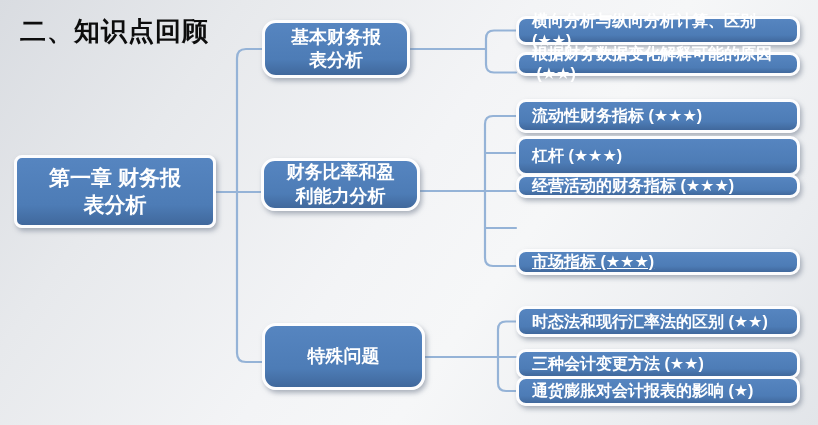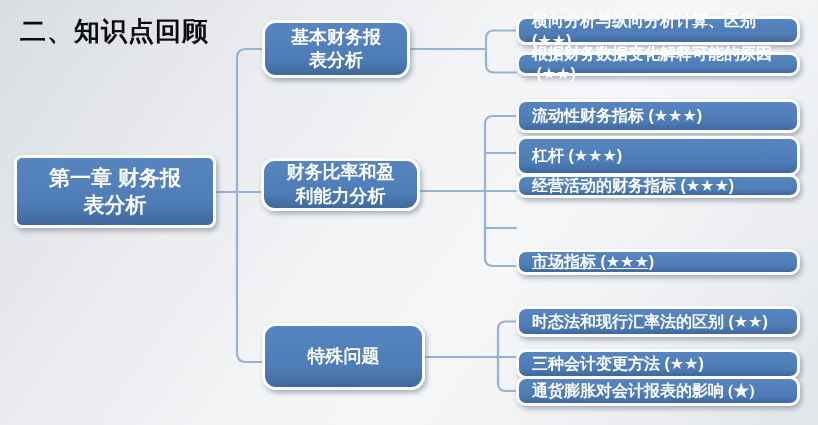--- a/index.html
+++ b/index.html
@@ -73,21 +73,21 @@
   }
   .leaf-1  { top: 16px;  height: 29px; }
   .leaf-2  { top: 52px;  height: 24px; }
   .leaf-3  { top: 99px;  height: 34px; }
   .leaf-4  { top: 136px; height: 40px; }
   .leaf-5  { top: 174px; height: 24px; }
   .leaf-6  { top: 211px; height: 34px; }
   .leaf-7  { top: 249px; height: 26px; text-decoration: underline; }
   .leaf-8  { top: 306px; height: 31px; }
   .leaf-9  { top: 342px; height: 30px; margin-top: 7px; }
-  .leaf-10 { top: 376px; height: 30px; font-family: Liberation Serif, serif; }
+  .leaf-10 { top: 376px; height: 30px; }
 </style>
 </head>
 <body>
 
 <div class="slide">
 
   <div class="slide-title">二、知识点回顾</div>
 
   <svg class="connectors" viewBox="0 0 818 425" xmlns="http://www.w3.org/2000/svg">
     <g fill="none" stroke="#95b3d7" stroke-width="2.2" stroke-linecap="round">

